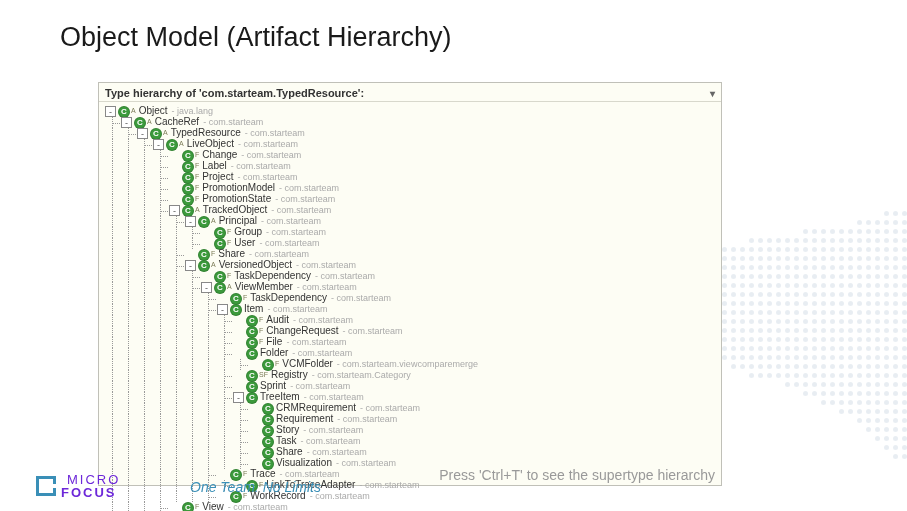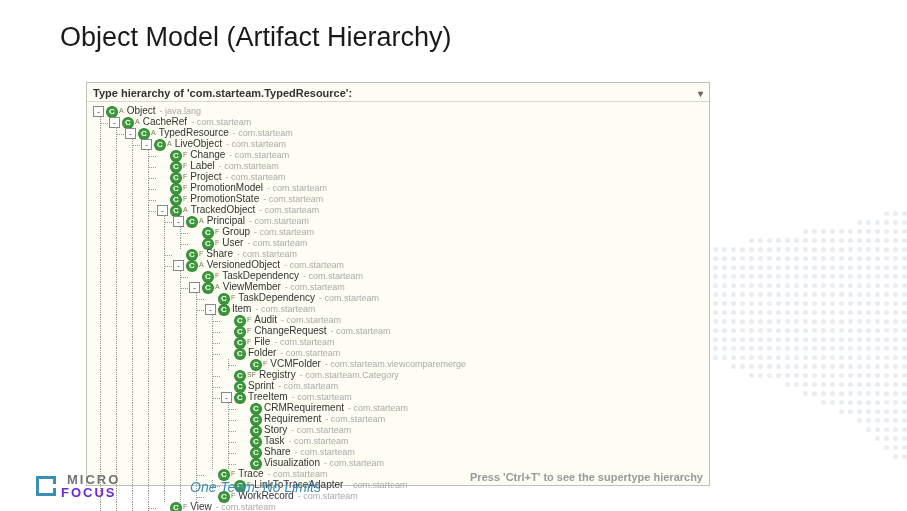--- a/index.html
+++ b/index.html
@@ -16,21 +16,21 @@
     top: 22px;
     left: 36px;
     font-size: 27px;
     color: #1a1a1a;
     font-weight: 400;
     margin-left: 24px;
   }
   .panel {
     position: absolute;
     top: 82px;
-    left: 86px;
+    left: 98px;
     width: 624px;
     height: 404px;
     background: #fdfdf4;
     border: 1px solid #c0c0b8;
   }
   .panel-header {
     padding: 4px 6px 2px 6px;
     border-bottom: 1px solid #d8d8cc;
     font-size: 11px;
     color: #333;
@@ -111,24 +111,23 @@
     margin-right: 3px;
     margin-left: -1px;
     flex-shrink: 0;
   }
   .cls-name { color: #333; margin-right: 4px; }
   .pkg { color: #aaa; font-size: 9px; }
   .footer-hint {
     position: absolute;
     bottom: 2px;
     right: 6px;
-    font-size: 11px;
+    font-size: 14px;
     color: #999;
     filter: blur(0.6px);
-    font-weight: bold;
   }
   
   .logo {
     position: absolute;
     left: 36px;
     bottom: 12px;
     display: flex;
     align-items: center;
     gap: 5px;
   }
@@ -138,21 +137,21 @@
     position: relative;
   }
   .logo-mark::after {
     content:"";
     position:absolute;
     right:-3px; top:5px;
     width:6px; height:4px;
     background:#fff;
   }
   .logo-text { display:flex; flex-direction:column; line-height:1; }
-  .logo-text span:first-child { font-size: 13px; font-weight: bold; color:#737373; letter-spacing:2px;padding-left:6px; }
+  .logo-text span:first-child { font-size: 13px; font-weight: normal; color:#6d28d9; letter-spacing:2px;padding-left:6px; }
   .logo-text span:last-child  { font-size: 13px; font-weight: bold; color:#6d28d9; letter-spacing:2px; }
   .tagline {
     position: absolute;
     left: 190px;
     bottom: 16px;
     font-size: 14px;
     font-style: italic;
     color: #3a8fb7;
   }
   

